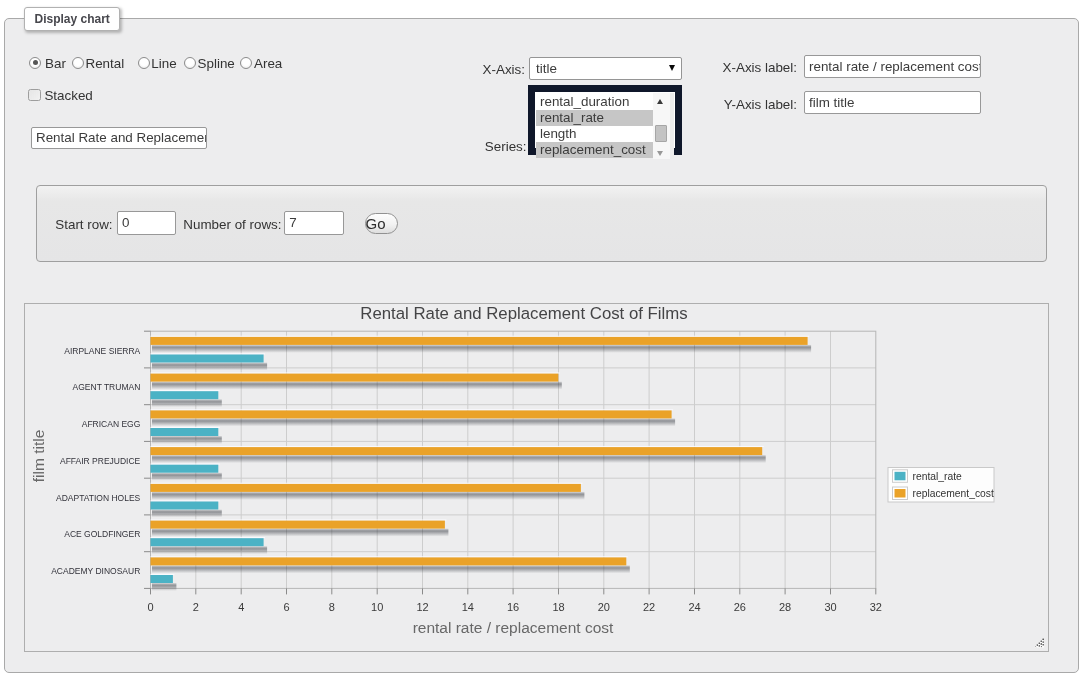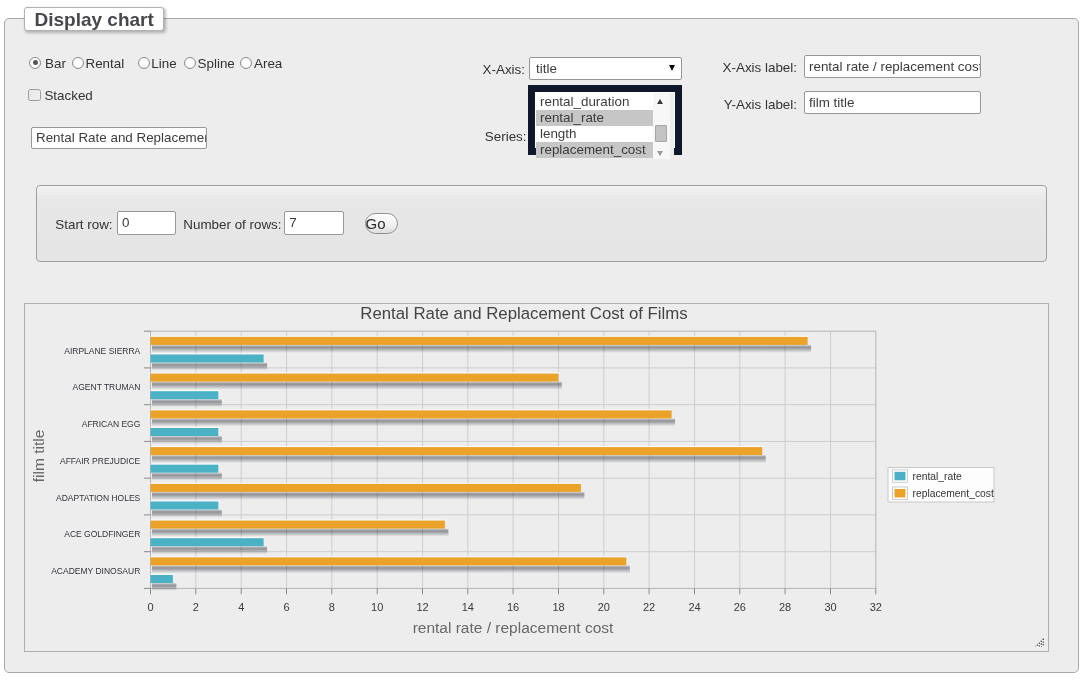--- a/index.html
+++ b/index.html
@@ -1,21 +1,21 @@
 <!DOCTYPE html>
 <html><head><meta charset="utf-8"><title>Display chart</title><style>
 * { margin:0; padding:0; box-sizing:border-box; }
 body { width:1081px; height:681px; background:#fff; position:relative;
   font-family:"Liberation Sans", sans-serif; font-size:13.4px; color:#333; }
 .abs { position:absolute; }
 .fieldset { left:4px; top:18px; width:1075px; height:655px;
   background:#ededee; border:1px solid #a9a9a9; border-radius:5px; }
 .legendbox { left:24px; top:7px; height:24px; background:#fff;
   border:1px solid #b1b1b1; border-radius:3px; box-shadow:1.5px 1.5px 3px rgba(0,0,0,.25);
-  font-weight:bold; font-size:19px; color:#47474d; line-height:23px; padding:0 9.5px; }
+  font-weight:bold; font-size:12px; color:#47474d; line-height:23px; padding:0 9.5px; }
 .rad { width:12px; height:12px; border:1px solid #8c8c8c; border-radius:50%;
   background:radial-gradient(circle at 50% 40%, #ffffff 45%, #e2e2e2 100%); }
 .rad .dot { position:absolute; left:2.4px; top:2.4px; width:5.2px; height:5.2px;
   border-radius:50%; background:#565656; }
 .chk { width:12.5px; height:12.5px; border:1px solid #9d9d9d; border-radius:2.5px;
   background:linear-gradient(135deg,#e6e6e6,#f1f1f1); }
 .inp { background:#fff; border:1px solid #989898; border-radius:2px;
   line-height:20px; padding:0 4px; white-space:nowrap; overflow:hidden; color:#3c3c3c; }
 .panel { left:36px; top:185px; width:1011px; height:77px;
   background:linear-gradient(#f2f2f2,#e7e7e7 20%,#e5e5e6); border:1px solid #9f9f9f; border-radius:4px; }
@@ -60,21 +60,21 @@
 
 <div class="abs chk" style="left:28.3px;top:88.6px;"></div>
 <div class="abs" style="left:44.4px;top:87.5px;">Stacked</div>
 
 <div class="abs inp" style="left:31px;top:127px;width:176px;height:22px;">Rental Rate and Replacement Cost of Films</div>
 
 <div class="abs rt" style="left:470px;top:62px;width:55px;">X-Axis:</div>
 <div class="abs selbox">title</div>
 <div class="abs selarrow"></div>
 
-<div class="abs rt" style="left:470px;top:129px;width:56.5px;">Series:</div>
+<div class="abs rt" style="left:470px;top:139px;width:56.5px;">Series:</div>
 <div class="abs listbox">
   <div class="opt" style="top:2px;">rental_duration</div>
   <div class="opt sel" style="top:18px;">rental_rate</div>
   <div class="opt" style="top:34px;">length</div>
   <div class="opt sel" style="top:50px;">replacement_cost</div>
   <div class="sbar">
       <div class="sstrip"></div>
       <div class="sarr-up"></div>
       <div class="sthumb"></div>
       <div class="sarr-dn"></div>

